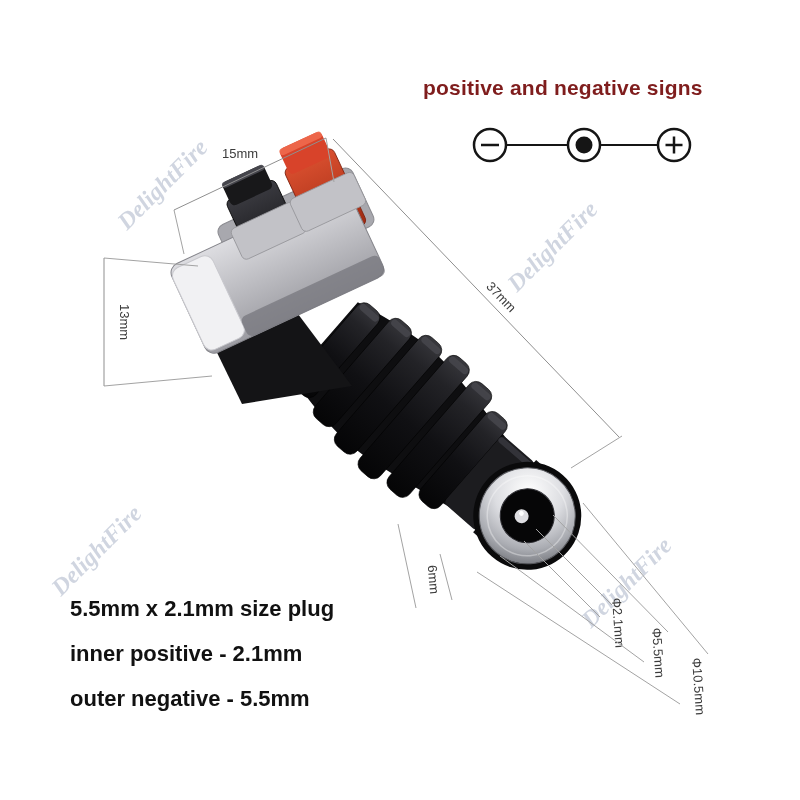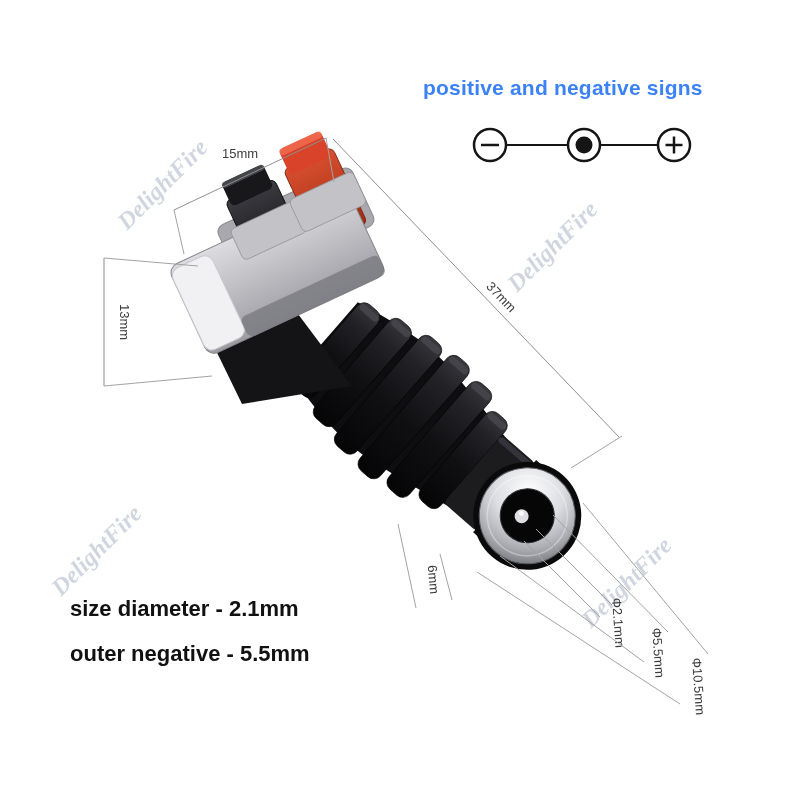--- a/index.html
+++ b/index.html
@@ -6,21 +6,21 @@
   .canvas{
     position:relative;
     width:800px;height:800px;
     background:#ffffff;
     font-family:"Liberation Sans",sans-serif;
     overflow:hidden;
   }
   .scene{position:absolute;left:0;top:0;}
   .title{
     position:absolute;left:423px;top:76px;
-    font-size:21px;font-weight:bold;color:#3b82f6;
+    font-size:21px;font-weight:bold;color:#7f1d1d;
     letter-spacing:.2px;white-space:nowrap;
   }
   .caption{
     position:absolute;left:70px;top:596px;
     font-size:22px;font-weight:bold;color:#111;
   }
   .caption div{margin-bottom:19px;white-space:nowrap;}
   .dimtext{fill:#3c3c3c;font-family:"Liberation Sans",sans-serif;font-size:13px;}
   .dimline{stroke:#8f8f8f;stroke-width:1;fill:none;}
   .extline{stroke:#a3a3a3;stroke-width:1;fill:none;}
@@ -163,17 +163,18 @@
     <g>
       <line class="extline" x1="477" y1="572" x2="680" y2="704"></line>
       <line class="extline" x1="583" y1="503" x2="708" y2="654"></line>
       <text class="dimtext" transform="translate(692,658) rotate(86)" text-anchor="start">Φ10.5mm</text>
     </g>
   </svg>
 
   <div class="title">positive and negative signs</div>
 
   <div class="caption">
-    <div>size diameter - 2.1mm</div>
+    <div>5.5mm x 2.1mm size plug</div>
+    <div>inner positive - 2.1mm</div>
     <div>outer negative - 5.5mm</div>
   </div>
 
 </div>
 
 </body></html>

